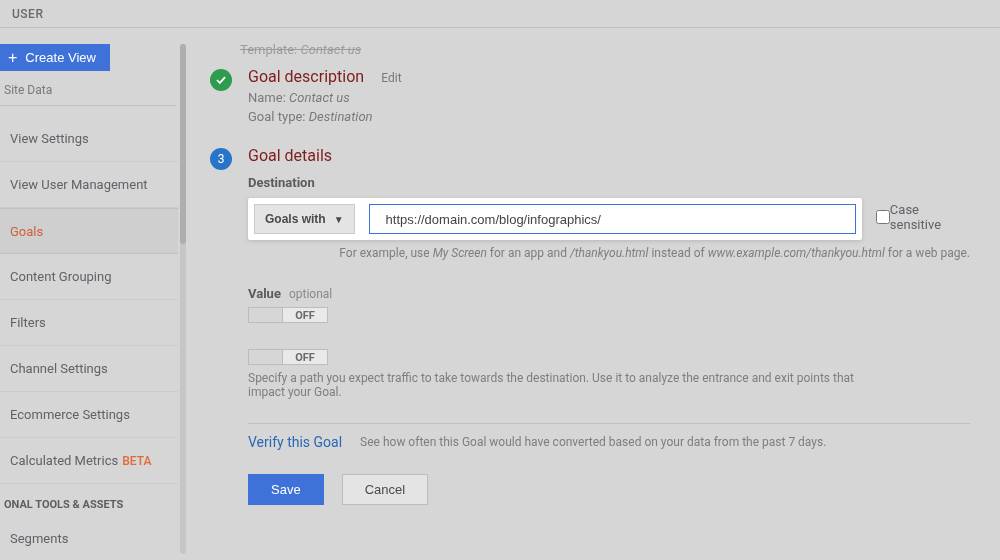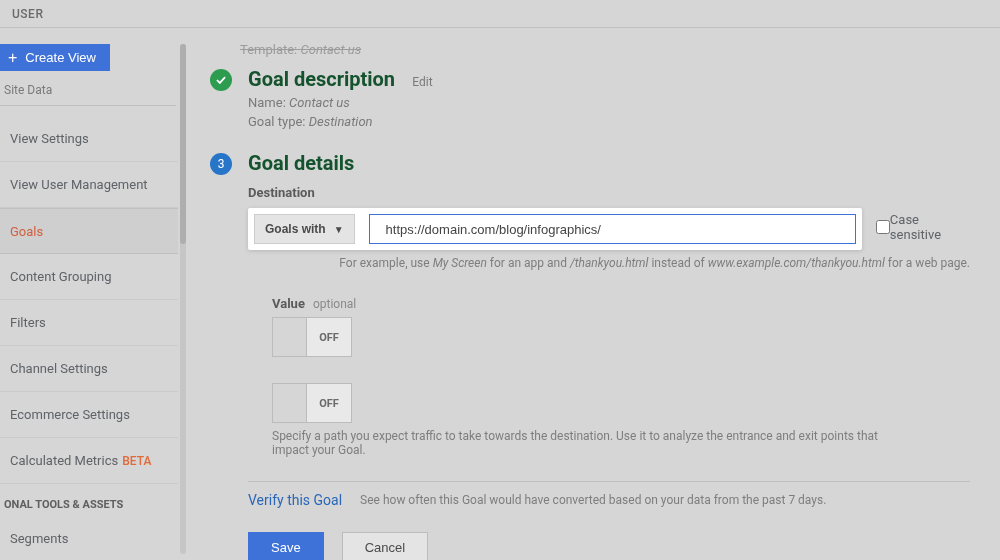--- a/index.html
+++ b/index.html
@@ -142,23 +142,23 @@
     justify-content: center;
     color: #fff;
     font-size: 12px;
     margin-top: 2px;
   }
   .step-circle.check { background: #2e9c4f; }
   .step-circle.num { background: #2675c9; }
   .step-circle.check svg { width: 14px; height: 14px; }
   .step-body { flex: 1; }
   .step-title {
-    font-size: 20px;
-    font-weight: 700;
-    color: #14532d;
+    font-size: 16px;
+    font-weight: 400;
+    color: #7f1d1d;
   }
   .edit-link {
     font-size: 12px;
     color: #7a7a7a;
     margin-left: 14px;
     cursor: pointer;
   }
   .desc-line {
     font-size: 13px;
     color: #7a7a7a;
@@ -220,21 +220,20 @@
   }
   .hint {
     font-size: 12px;
     color: #7e7e7e;
     margin-top: 6px;
     text-align: right;
   }
   .hint .ital { font-style: italic; }
   .sub-section {
     margin-top: 26px;
-    margin-left: 24px;
   }
   .sub-title {
     font-size: 13px;
     font-weight: 700;
     color: #5b5b5b;
   }
   .optional {
     font-size: 12px;
     color: #8a8a8a;
     margin-left: 8px;
@@ -242,21 +241,21 @@
   }
   .toggle-row {
     display: flex;
     align-items: center;
     gap: 14px;
     margin-top: 6px;
   }
   .toggle {
     display: inline-flex;
     width: 80px;
-    height: 40px;
+    height: 16px;
     border: 1px solid #bcbcbc;
     background: #e9e9e9;
     cursor: pointer;
   }
   .toggle .knob {
     width: 34px;
     background: #d6d6d6;
     border-right: 1px solid #bcbcbc;
   }
   .toggle .lbl {

